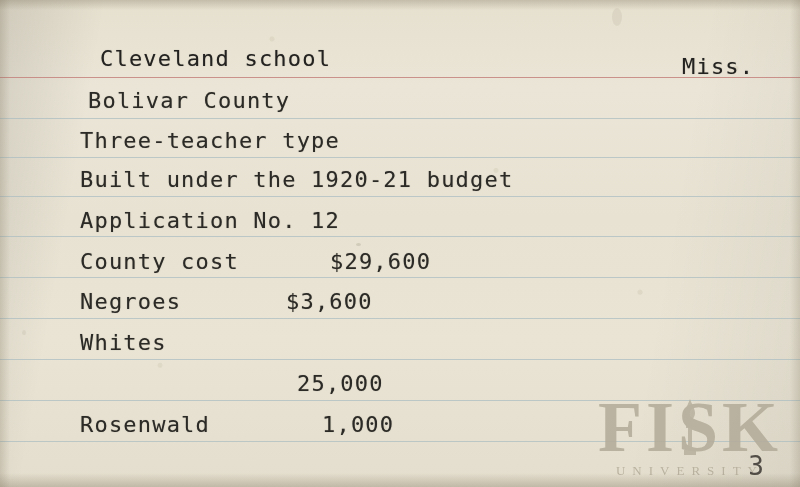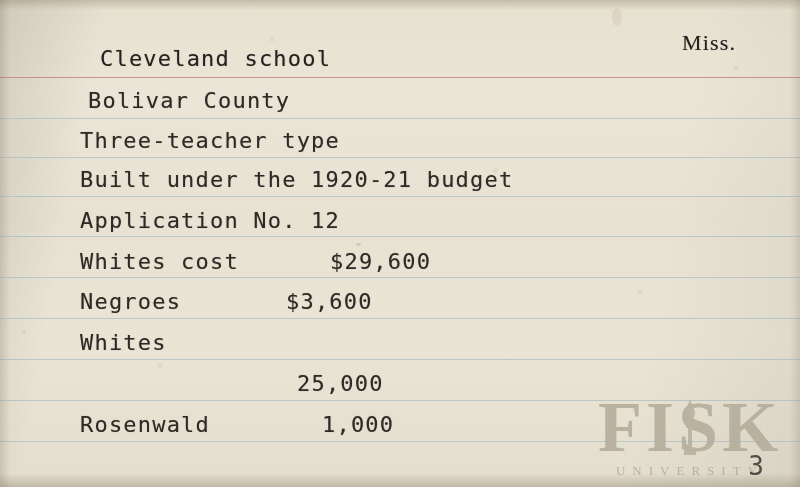--- a/index.html
+++ b/index.html
@@ -162,28 +162,28 @@
         <rect x="11" y="27" width="8" height="4" fill="#b3ab99"></rect>
         <rect x="13" y="31" width="4" height="22" fill="#b3ab99"></rect>
         <rect x="9" y="53" width="12" height="5" fill="#b3ab99"></rect>
       </svg>
       <div class="wm-main">FISK</div>
       <div class="wm-sub">UNIVERSITY</div>
     </div>
   </div>
 
   <div class="typed heavy" style="left:80px; top:46px;margin-left:20px;">Cleveland school</div>
-  <div class="typed heavy" style="left:682px; top:30px;font-family:Liberation Serif, serif;">Miss.</div>
+  <div class="typed heavy" style="left:682px; top:54px;">Miss.</div>
 
   <div class="typed" style="left:80px; top:88px;margin-left:8px;">Bolivar County</div>
   <div class="typed" style="left:80px; top:128px;">Three-teacher type</div>
   <div class="typed" style="left:80px; top:167px;">Built under the 1920-21 budget</div>
   <div class="typed" style="left:80px; top:208px;">Application No. 12</div>
 
-  <div class="typed" style="left:80px; top:249px;">Whites cost</div>
+  <div class="typed" style="left:80px; top:249px;">County cost</div>
   <div class="typed" style="left:330px; top:249px;">$29,600</div>
 
   <div class="typed" style="left:80px; top:289px;">Negroes</div>
   <div class="typed" style="left:286px; top:289px;">$3,600</div>
 
   <div class="typed" style="left:80px; top:330px;">Whites</div>
   <div class="typed" style="left:286px; top:330px;"></div>
 
   <div class="typed" style="left:297px; top:371px;text-align:center;">25,000</div>
 

